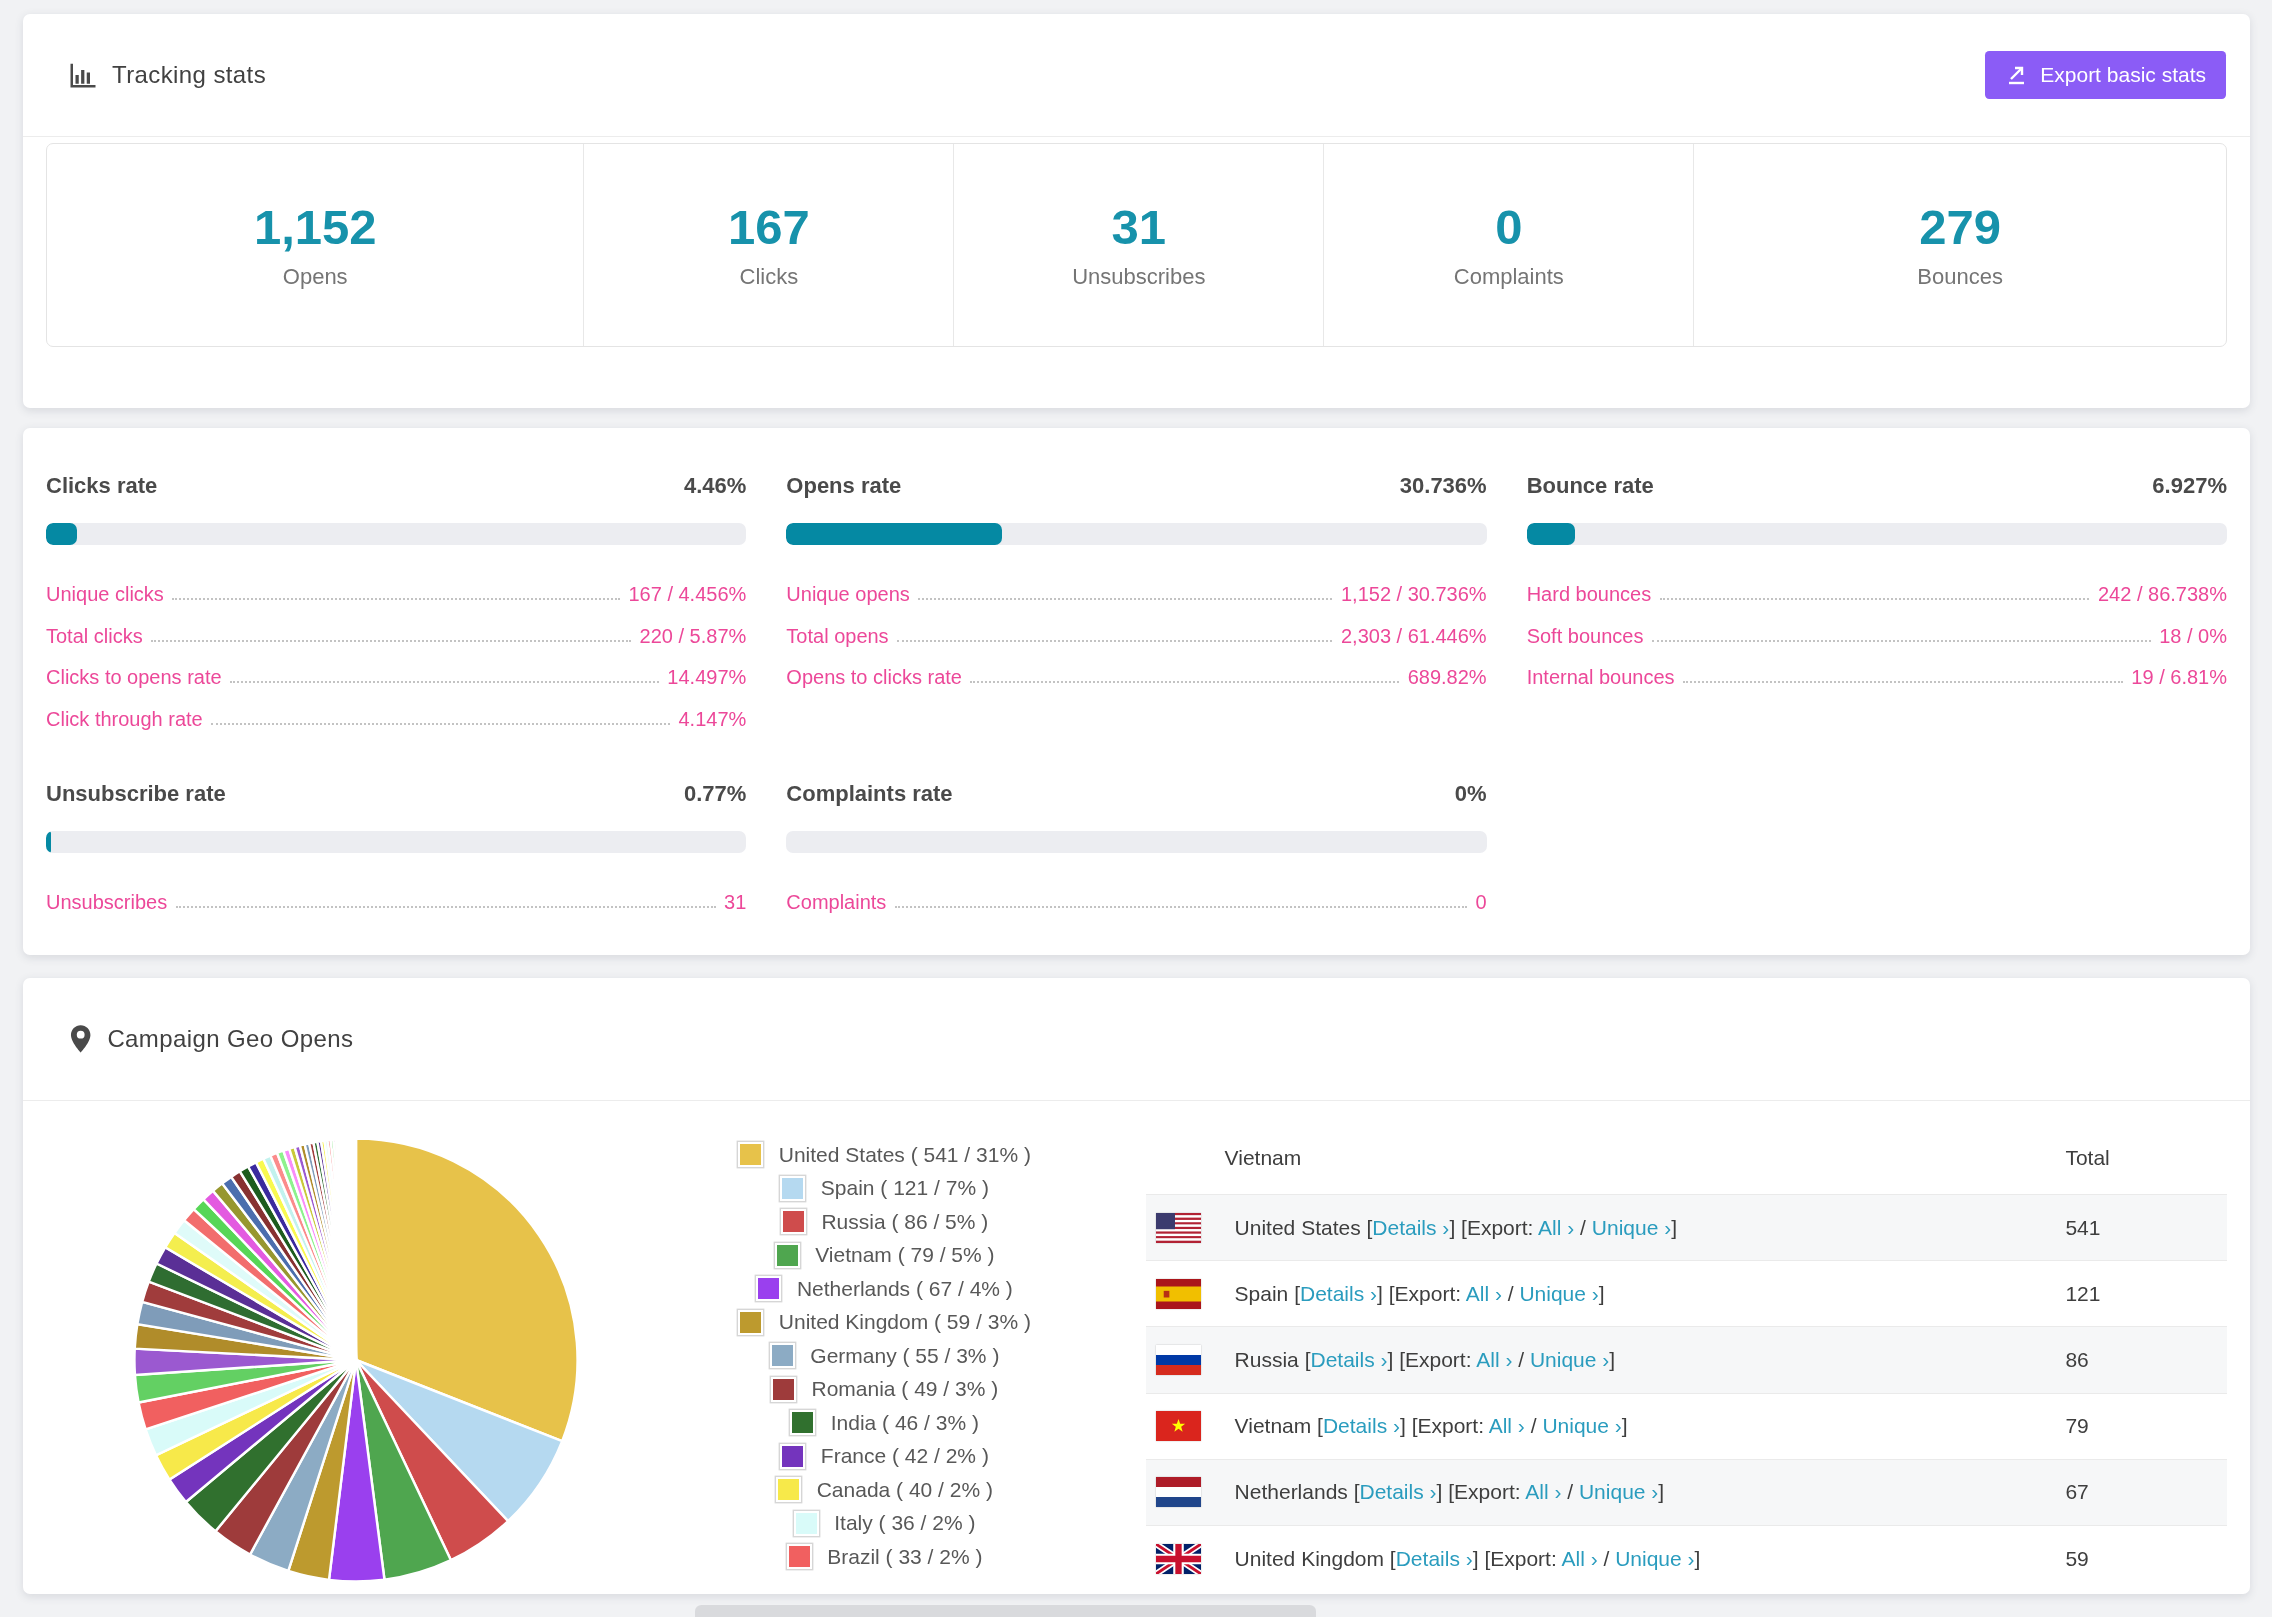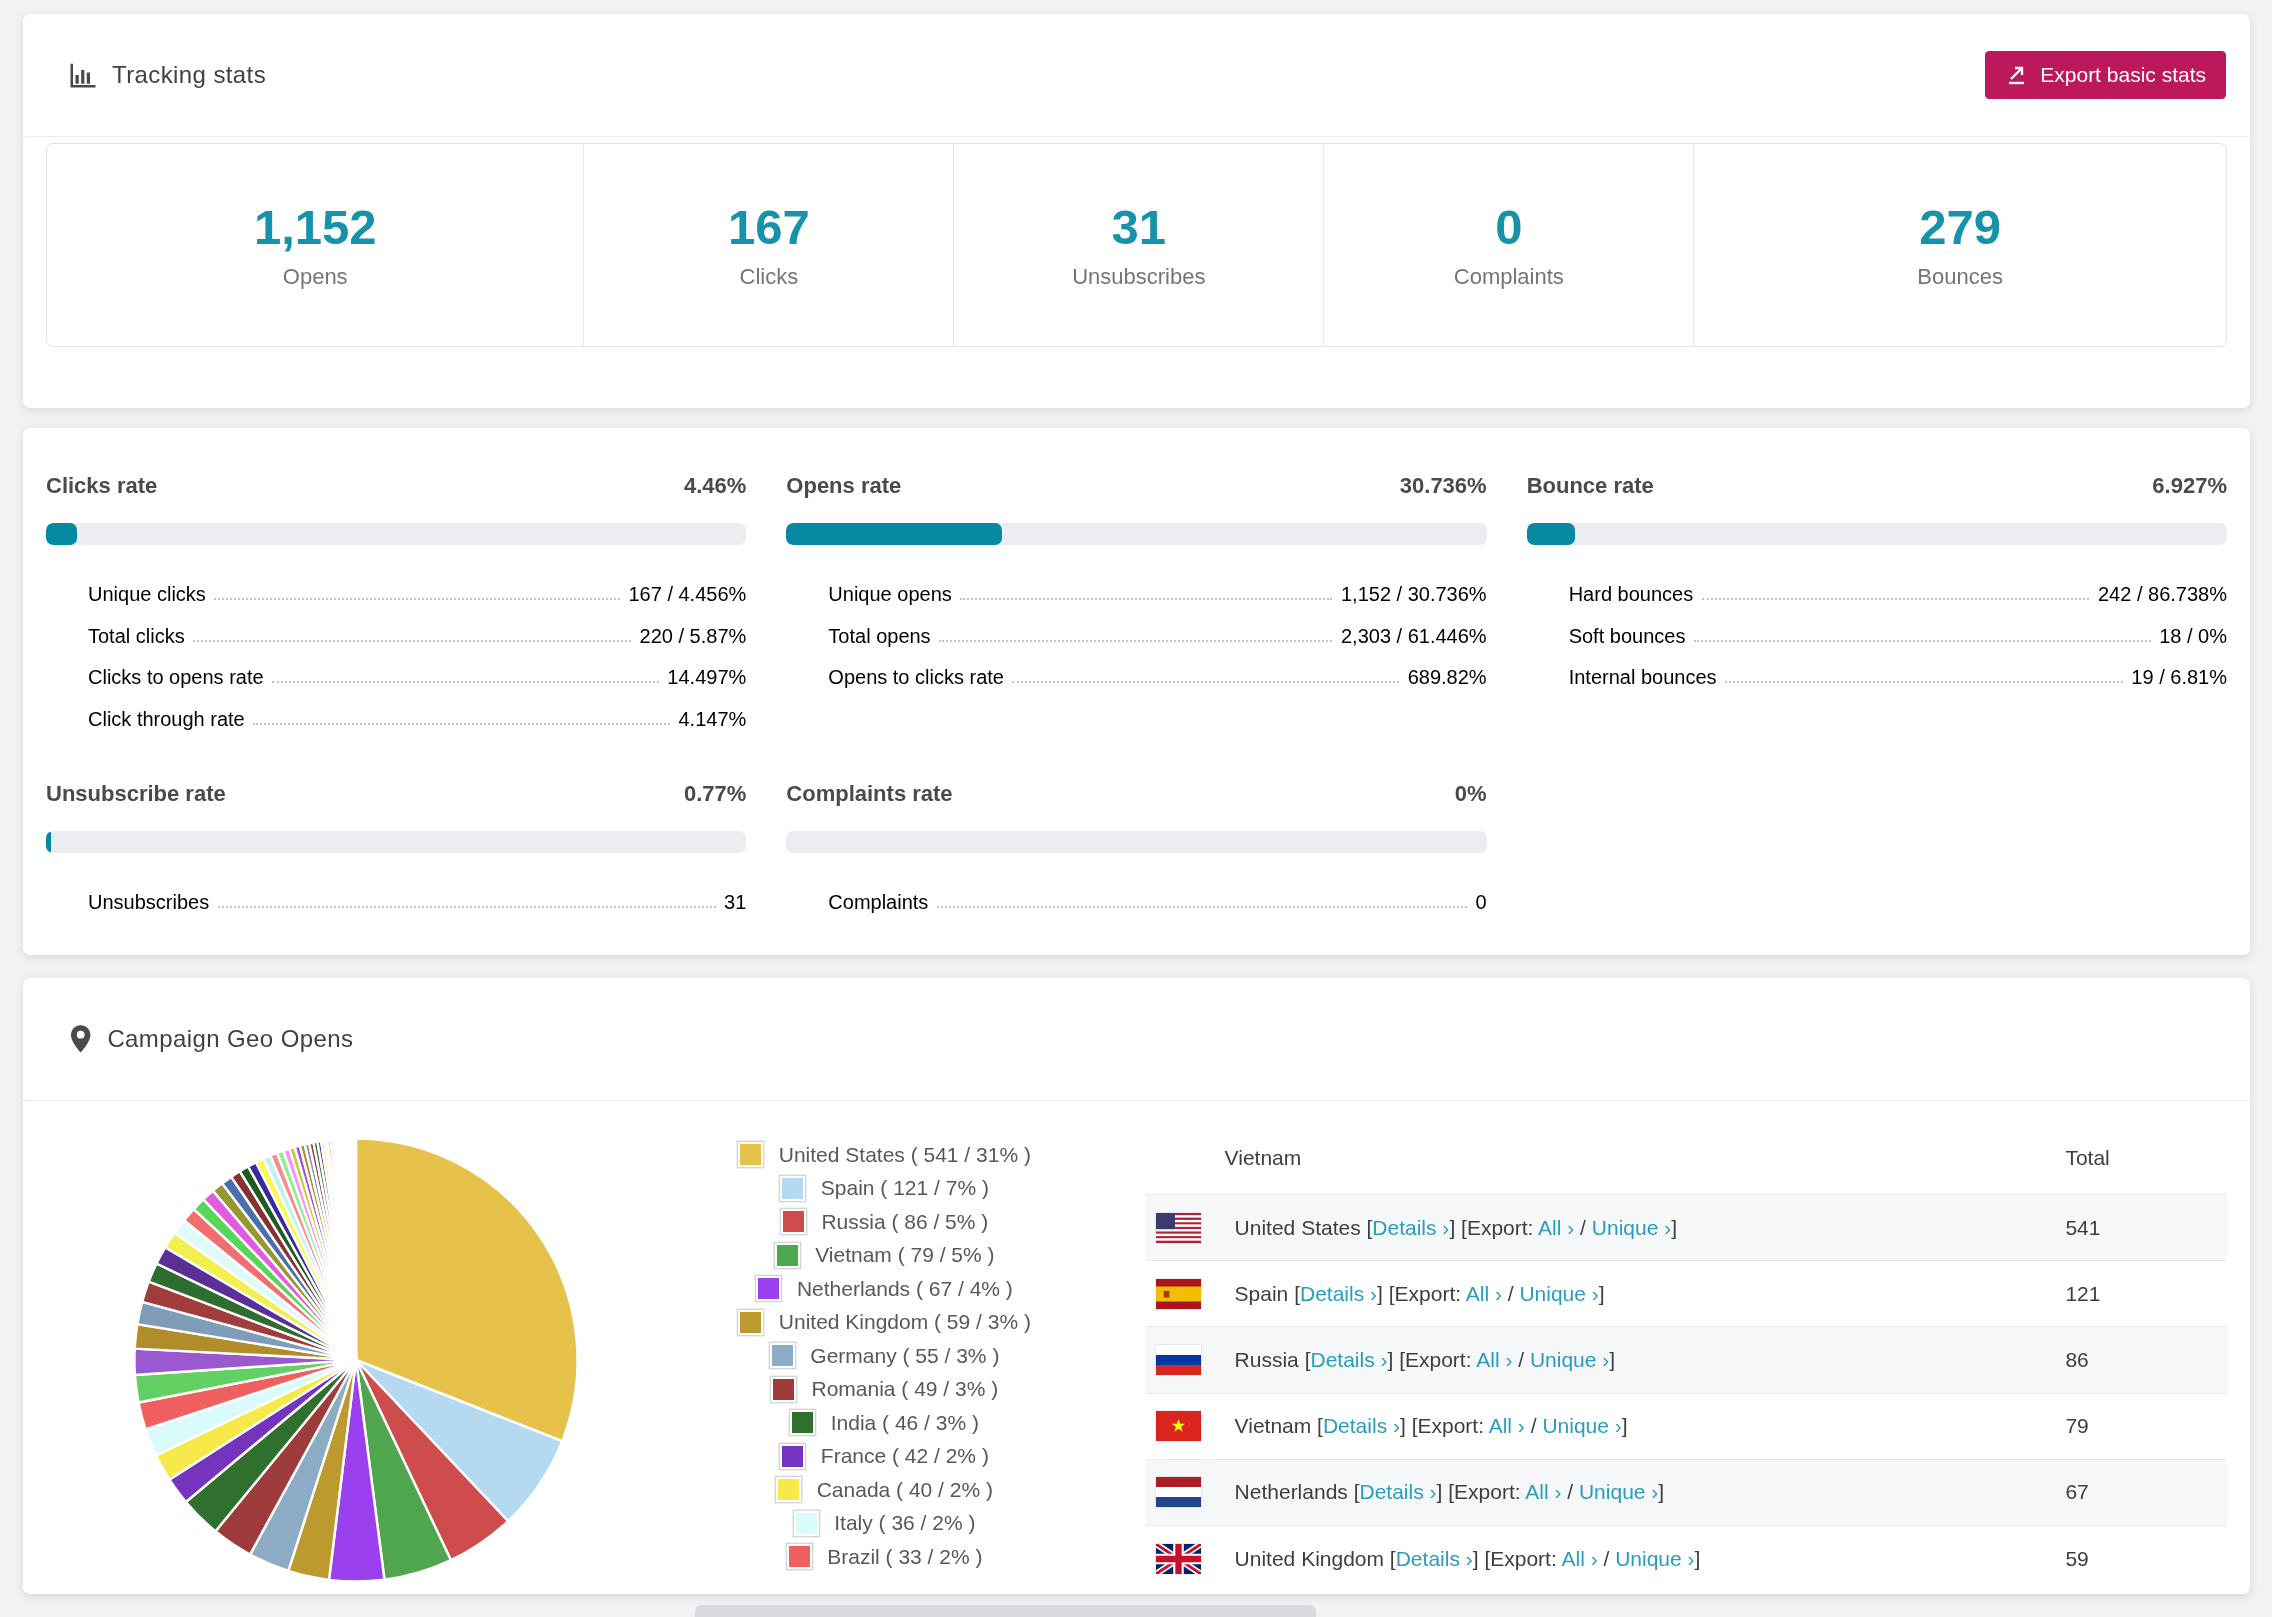--- a/index.html
+++ b/index.html
@@ -22,21 +22,21 @@
   .card-header{
     display:flex;align-items:center;height:122px;padding:0 24px;
     border-bottom:1.4px solid #ececec;
   }
   .hdr-icon{display:flex;align-items:center;color:#4a4a4a;margin-left:21px;}
   .card-header h2{
     margin:0 0 0 14px;font-size:24px;font-weight:400;color:#414141;letter-spacing:0.4px;
   }
   .btn-export{
     margin-left:auto;display:flex;align-items:center;gap:11.3px;
-    background:#be185d;color:#fff;border:none;border-radius:4.2px;
+    background:#8b5cf6;color:#fff;border:none;border-radius:4.2px;
     font-family:inherit;font-size:21px;height:48px;padding:0 20px;cursor:pointer;
   }
   .btn-export svg{display:block;}
 
   
   .summary-box{
     margin:5.6px 23px 0;border:1.4px solid #e4e4e4;border-radius:7px;
     display:grid;grid-template-columns:1.45fr 1fr 1fr 1fr 1.44fr;
   }
   .summary-cell{padding:59px 7px 56px;text-align:center;border-left:1.4px solid #e8e8e8;}
@@ -47,21 +47,21 @@
   
   .rates-grid{
     display:grid;grid-template-columns:repeat(3,1fr);
     column-gap:40px;row-gap:51px;padding:45px 23px 0;
   }
   .rate-head{display:flex;justify-content:space-between;align-items:baseline;
     font-size:22px;font-weight:700;color:#4a4a4a;}
   .bar{margin-top:24px;height:22px;background:#ecedf1;border-radius:7px;overflow:hidden;}
   .bar-fill{height:100%;background:#0589a3;border-radius:7px;}
   .rate-rows{margin-top:38px;}
-  .rate-row{display:flex;align-items:flex-end;font-size:20px;color:#000000;line-height:22.6px;margin-left:42px;}
+  .rate-row{display:flex;align-items:flex-end;font-size:20px;color:#ec4899;line-height:22.6px;}
   .rate-row + .rate-row{margin-top:19px;}
   .rlbl{white-space:nowrap;}
   .rval{white-space:nowrap;}
   .leader{flex:1;border-bottom:2.1px dotted #c3c3c3;margin:0 8.5px 5.6px;min-width:28px;}
 
   
   .geo-content{display:flex;align-items:flex-start;padding:17px 22.6px 0;}
   .pie-wrap{width:536px;margin-left:42px;flex:none;display:flex;justify-content:center;}
   .pie-wrap svg{margin-top:15.5px;}
   .legend{list-style:none;margin:24px 0 0 14px;padding:0;width:494px;flex:none;}

